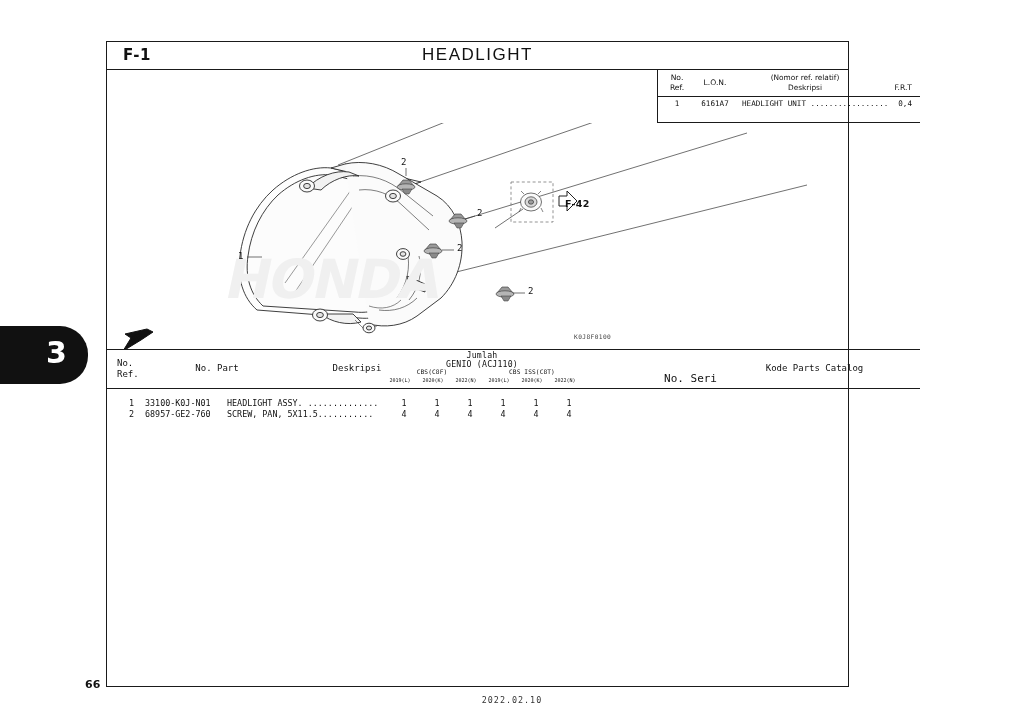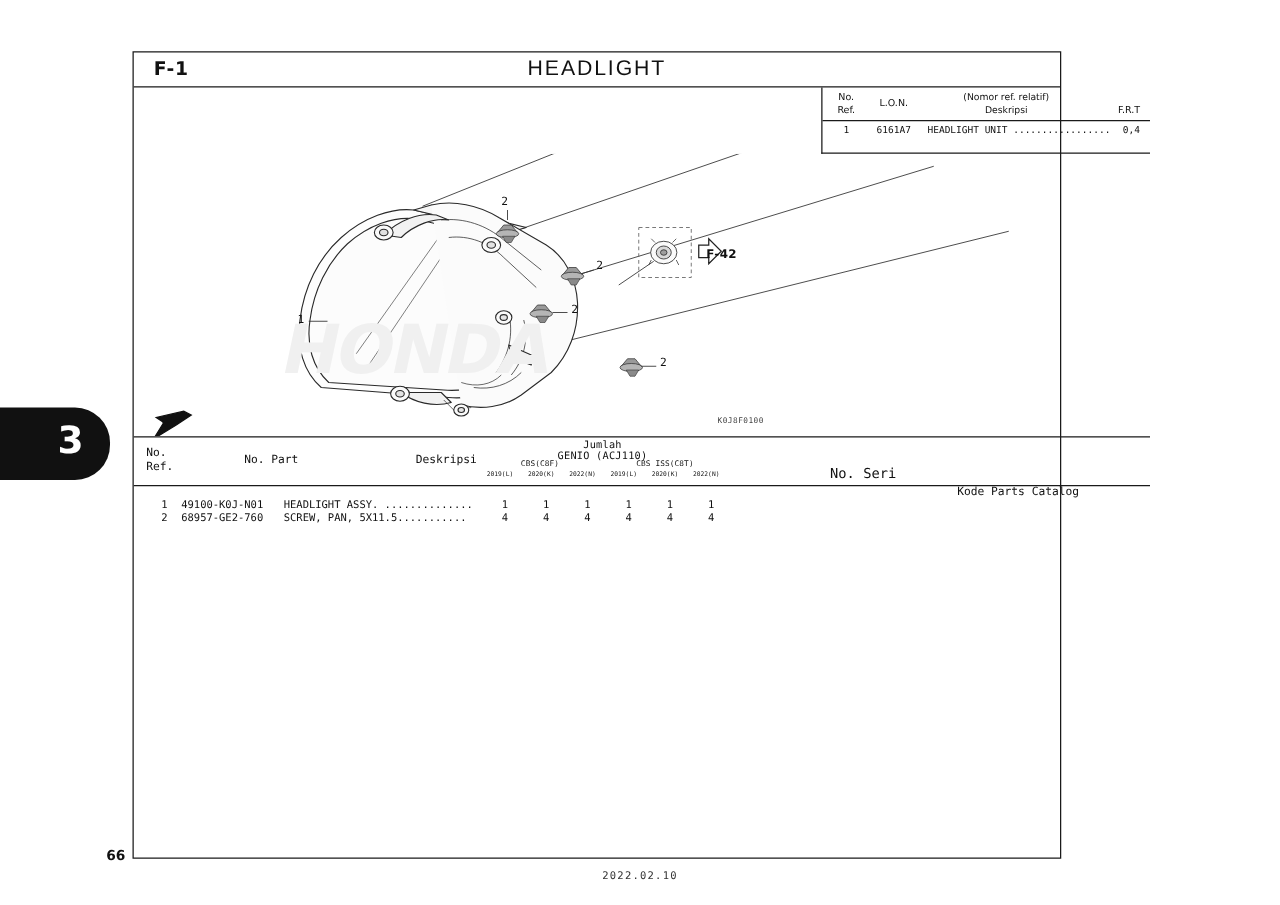--- a/index.html
+++ b/index.html
@@ -233,21 +233,21 @@
     font-size: 5px;
     text-align: center;
     white-space: nowrap;
   }
   .pt-head .h-seri {
     position: absolute; left: 500px; top: 22px;
     width: 110px; text-align: right; font-size: 11px;
   }
   .pt-head .h-kode {
     position: absolute; left: 620px; top: 13px;
-    width: 175px; text-align: center; font-size: 9px; margin-top: 26px;
+    width: 175px; text-align: center; font-size: 9px;
   }
 
   .pt-body {
     position: relative;
     height: 299px;
   }
   .pt-row {
     position: absolute;
     left: 0;
     width: 100%;
@@ -540,21 +540,21 @@
         </div>
 
         <div class="h-seri">No. Seri</div>
         <div class="h-kode">Kode Parts Catalog</div>
       </div>
 
       <div class="pt-body">
 
         <div class="pt-row" style="top:9px;">
           <span class="cell-no">1</span>
-          <span class="cell-part">49100-K0J-N01</span>
+          <span class="cell-part">33100-K0J-N01</span>
           <span class="cell-desc">HEADLIGHT ASSY. ..............</span>
           <span class="qty" style="left:290px;">1</span>
           <span class="qty" style="left:323px;">1</span>
           <span class="qty" style="left:356px;">1</span>
           <span class="qty" style="left:389px;">1</span>
           <span class="qty" style="left:422px;">1</span>
           <span class="qty" style="left:455px;">1</span>
         </div>
 
         <div class="pt-row" style="top:20px;">

